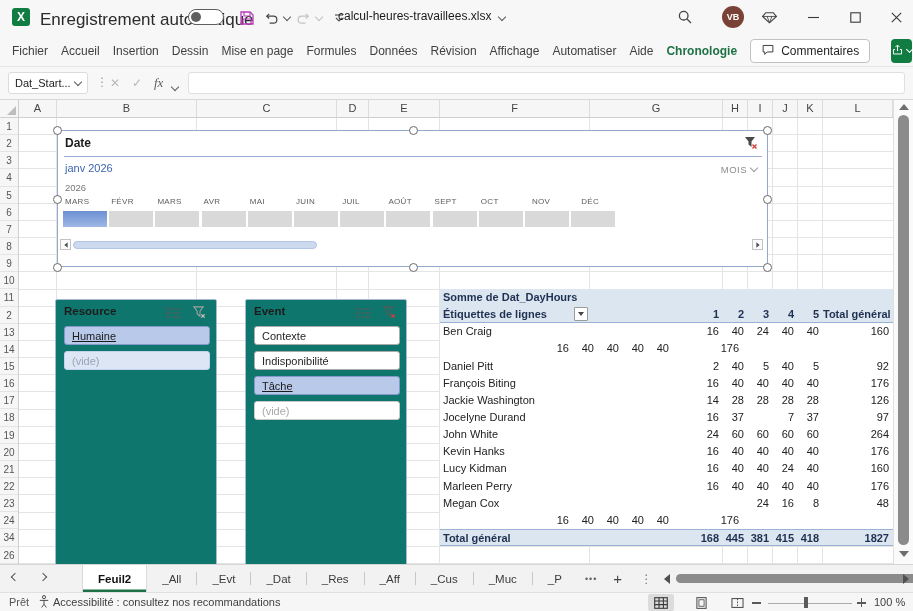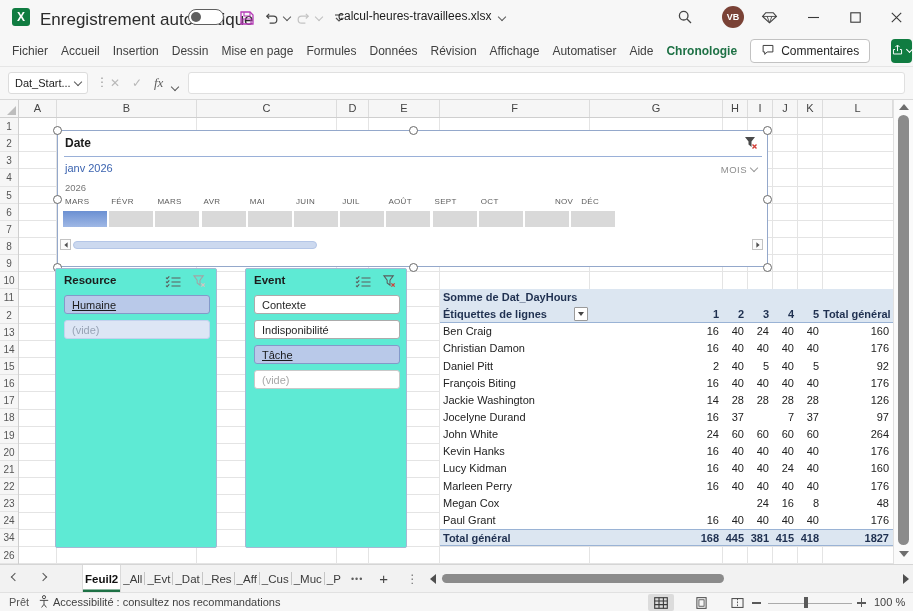--- a/index.html
+++ b/index.html
@@ -82,21 +82,21 @@
   .tl-tile { position:absolute; top:80px; width:44px; height:16px; background:#d9d9d9; }
   .tl-tile.sel { background:linear-gradient(180deg,#6b90d2,#9fb8e5); }
   .tl-sarrow { position:absolute; top:108px; width:11px; height:11px; border:1px solid #c3c3c3; background:#fbfbfb;
                display:flex; align-items:center; justify-content:center; }
   .tl-sarrow .t { transform:scale(0.55); }
   .tl-thumb { position:absolute; left:15px; top:109.5px; width:244px; height:8px; background:#ccd9ef;
               border:1px solid #b4c6e7; border-radius:4px; }
   .hdl { position:absolute; width:9px; height:9px; border-radius:50%; background:#fff; border:1.3px solid #6a6a6a; z-index:4; }
 
   
-  .slicer { position:absolute; top:268px; width:162px; height:280px; background:#5eead4; border:1px solid #a6b8d4;
+  .slicer { position:absolute; top:299px; width:162px; height:280px; background:#0f766e; border:1px solid #a6b8d4;
             border-radius:2px; z-index:3; }
   .slicer-head { position:absolute; left:0; top:0; width:100%; height:24px; }
   .slicer-title { position:absolute; left:8px; top:5px; font-size:11.5px; font-weight:bold; color:#1c1c1c; }
   .sl-ico { position:absolute; top:4px; width:18px; height:16px; display:flex; align-items:center; justify-content:center; }
   .sl-multi { right:34px; } .sl-filter { right:8px; }
   .slicer-items { position:absolute; left:0; top:26px; width:100%; }
   .sl-item { position:absolute; left:8px; width:146px; height:19px; border-radius:3px; font-size:11px;
              line-height:18px; padding-left:7px; }
   .sl-item.selected { background:#b9c9e9; border:1px solid #8499c9; color:#1a1a1a;text-decoration:underline; }
   .sl-item.selected-empty { background:#dde6f5; border:1px solid #c3d2ee; color:#98a3b5; }
@@ -117,21 +117,21 @@
   .pch { display:flex; justify-content:space-between; align-items:center; padding-left:3px; }
   .dd { width:14px; height:14px; background:#fff; border:1px solid #9a9a9a; display:flex; align-items:center;
         justify-content:center; margin-right:2px; border-radius:1px; }
   .dd .t { width:0;height:0;border-left:3.5px solid transparent;border-right:3.5px solid transparent;border-top:4.5px solid #444; }
 
   
   .tabbar { position:absolute; left:0; top:564px; width:913px; height:28px; background:#f2f2f2;
             border-top:1px solid #d5d5d5; display:flex; align-items:stretch; z-index:5; font-size:11.5px; }
   .tabnav { width:30px; display:flex; align-items:center; justify-content:center; }
   .tabnav .chev { border-color:#555; }
-  .tab { display:flex; align-items:center; padding:0 2px; color:#3b3b3b; position:relative; }
+  .tab { display:flex; align-items:center; padding:0 15px; color:#3b3b3b; position:relative; }
   .tab.active { background:#fff; font-weight:bold; color:#111; border-left:1px solid #dadada; border-right:1px solid #dadada;
                 box-shadow:inset 0 -2.5px 0 #1E7145; margin-left:26px; }
   .tabdiv { width:1px; height:13px; background:#c6c6c6; align-self:center; }
   .tab-more { display:flex; align-items:center; padding:0 8px; color:#5f5f5f; font-size:9px; letter-spacing:1px; }
   .tab-plus { display:flex; align-items:center; padding:0 8px; color:#444; font-size:15px; }
   .tab-grip { display:flex; align-items:center; padding:0 10px; color:#777; font-size:12px; }
   .hs-wrap { position:relative; flex:1; }
   .hs-arrow { position:absolute; top:9px; } 
   .hthumb { position:absolute; left:14px; top:9px; width:282px; height:9px; background:#8b8b8b; border-radius:5px; }
 
@@ -346,21 +346,21 @@
         <div class="tl-month" style="left: 7px;">MARS</div>
         <div class="tl-month" style="left: 53.2px;">FÉVR</div>
         <div class="tl-month" style="left: 99.4px;">MARS</div>
         <div class="tl-month" style="left: 145.6px;">AVR</div>
         <div class="tl-month" style="left: 191.8px;">MAI</div>
         <div class="tl-month" style="left: 238px;">JUIN</div>
         <div class="tl-month" style="left: 284.2px;">JUIL</div>
         <div class="tl-month" style="left: 330.4px;">AOÛT</div>
         <div class="tl-month" style="left: 376.6px;">SEPT</div>
         <div class="tl-month" style="left: 422.8px;">OCT</div>
-        <div class="tl-month" style="left: 469px; padding-left: 28px;">NOV</div>
+        <div class="tl-month" style="left: 446px; padding-left: 28px;">NOV</div>
         <div class="tl-month" style="left: 515.2px; padding-left: 8px;">DÉC</div>
       </div>
     <div id="tl-tiles">
         <div class="tl-tile sel" style="left: 5px;"></div>
         <div class="tl-tile" style="left: 51.2px;"></div>
         <div class="tl-tile" style="left: 97.4px;"></div>
         <div class="tl-tile" style="left: 143.6px;"></div>
         <div class="tl-tile" style="left: 189.8px;"></div>
         <div class="tl-tile" style="left: 236px;"></div>
         <div class="tl-tile" style="left: 282.2px;"></div>
@@ -459,21 +459,20 @@
         <div class="pr">
           <div class="pc name">Ben Craig</div>
           <div class="pc num cG">16</div>
           <div class="pc num cS">40</div>
           <div class="pc num cS">24</div>
           <div class="pc num cS">40</div>
           <div class="pc num cS">40</div>
           <div class="pc num cL">160</div>
         </div>
         <div class="pr">
-          <div class="pc name">Christian Damon</div>
           <div class="pc num cG">16</div>
           <div class="pc num cS">40</div>
           <div class="pc num cS">40</div>
           <div class="pc num cS">40</div>
           <div class="pc num cS">40</div>
           <div class="pc num cL">176</div>
         </div>
         <div class="pr">
           <div class="pc name">Daniel Pitt</div>
           <div class="pc num cG">2</div>
@@ -549,21 +548,20 @@
         <div class="pr">
           <div class="pc name">Megan Cox</div>
           <div class="pc num cG"></div>
           <div class="pc num cS"></div>
           <div class="pc num cS">24</div>
           <div class="pc num cS">16</div>
           <div class="pc num cS">8</div>
           <div class="pc num cL">48</div>
         </div>
         <div class="pr">
-          <div class="pc name">Paul Grant</div>
           <div class="pc num cG">16</div>
           <div class="pc num cS">40</div>
           <div class="pc num cS">40</div>
           <div class="pc num cS">40</div>
           <div class="pc num cS">40</div>
           <div class="pc num cL">176</div>
         </div>
       </div>
     <div class="pr total" id="pivot-total">
         <div class="pc name">Total général</div>

